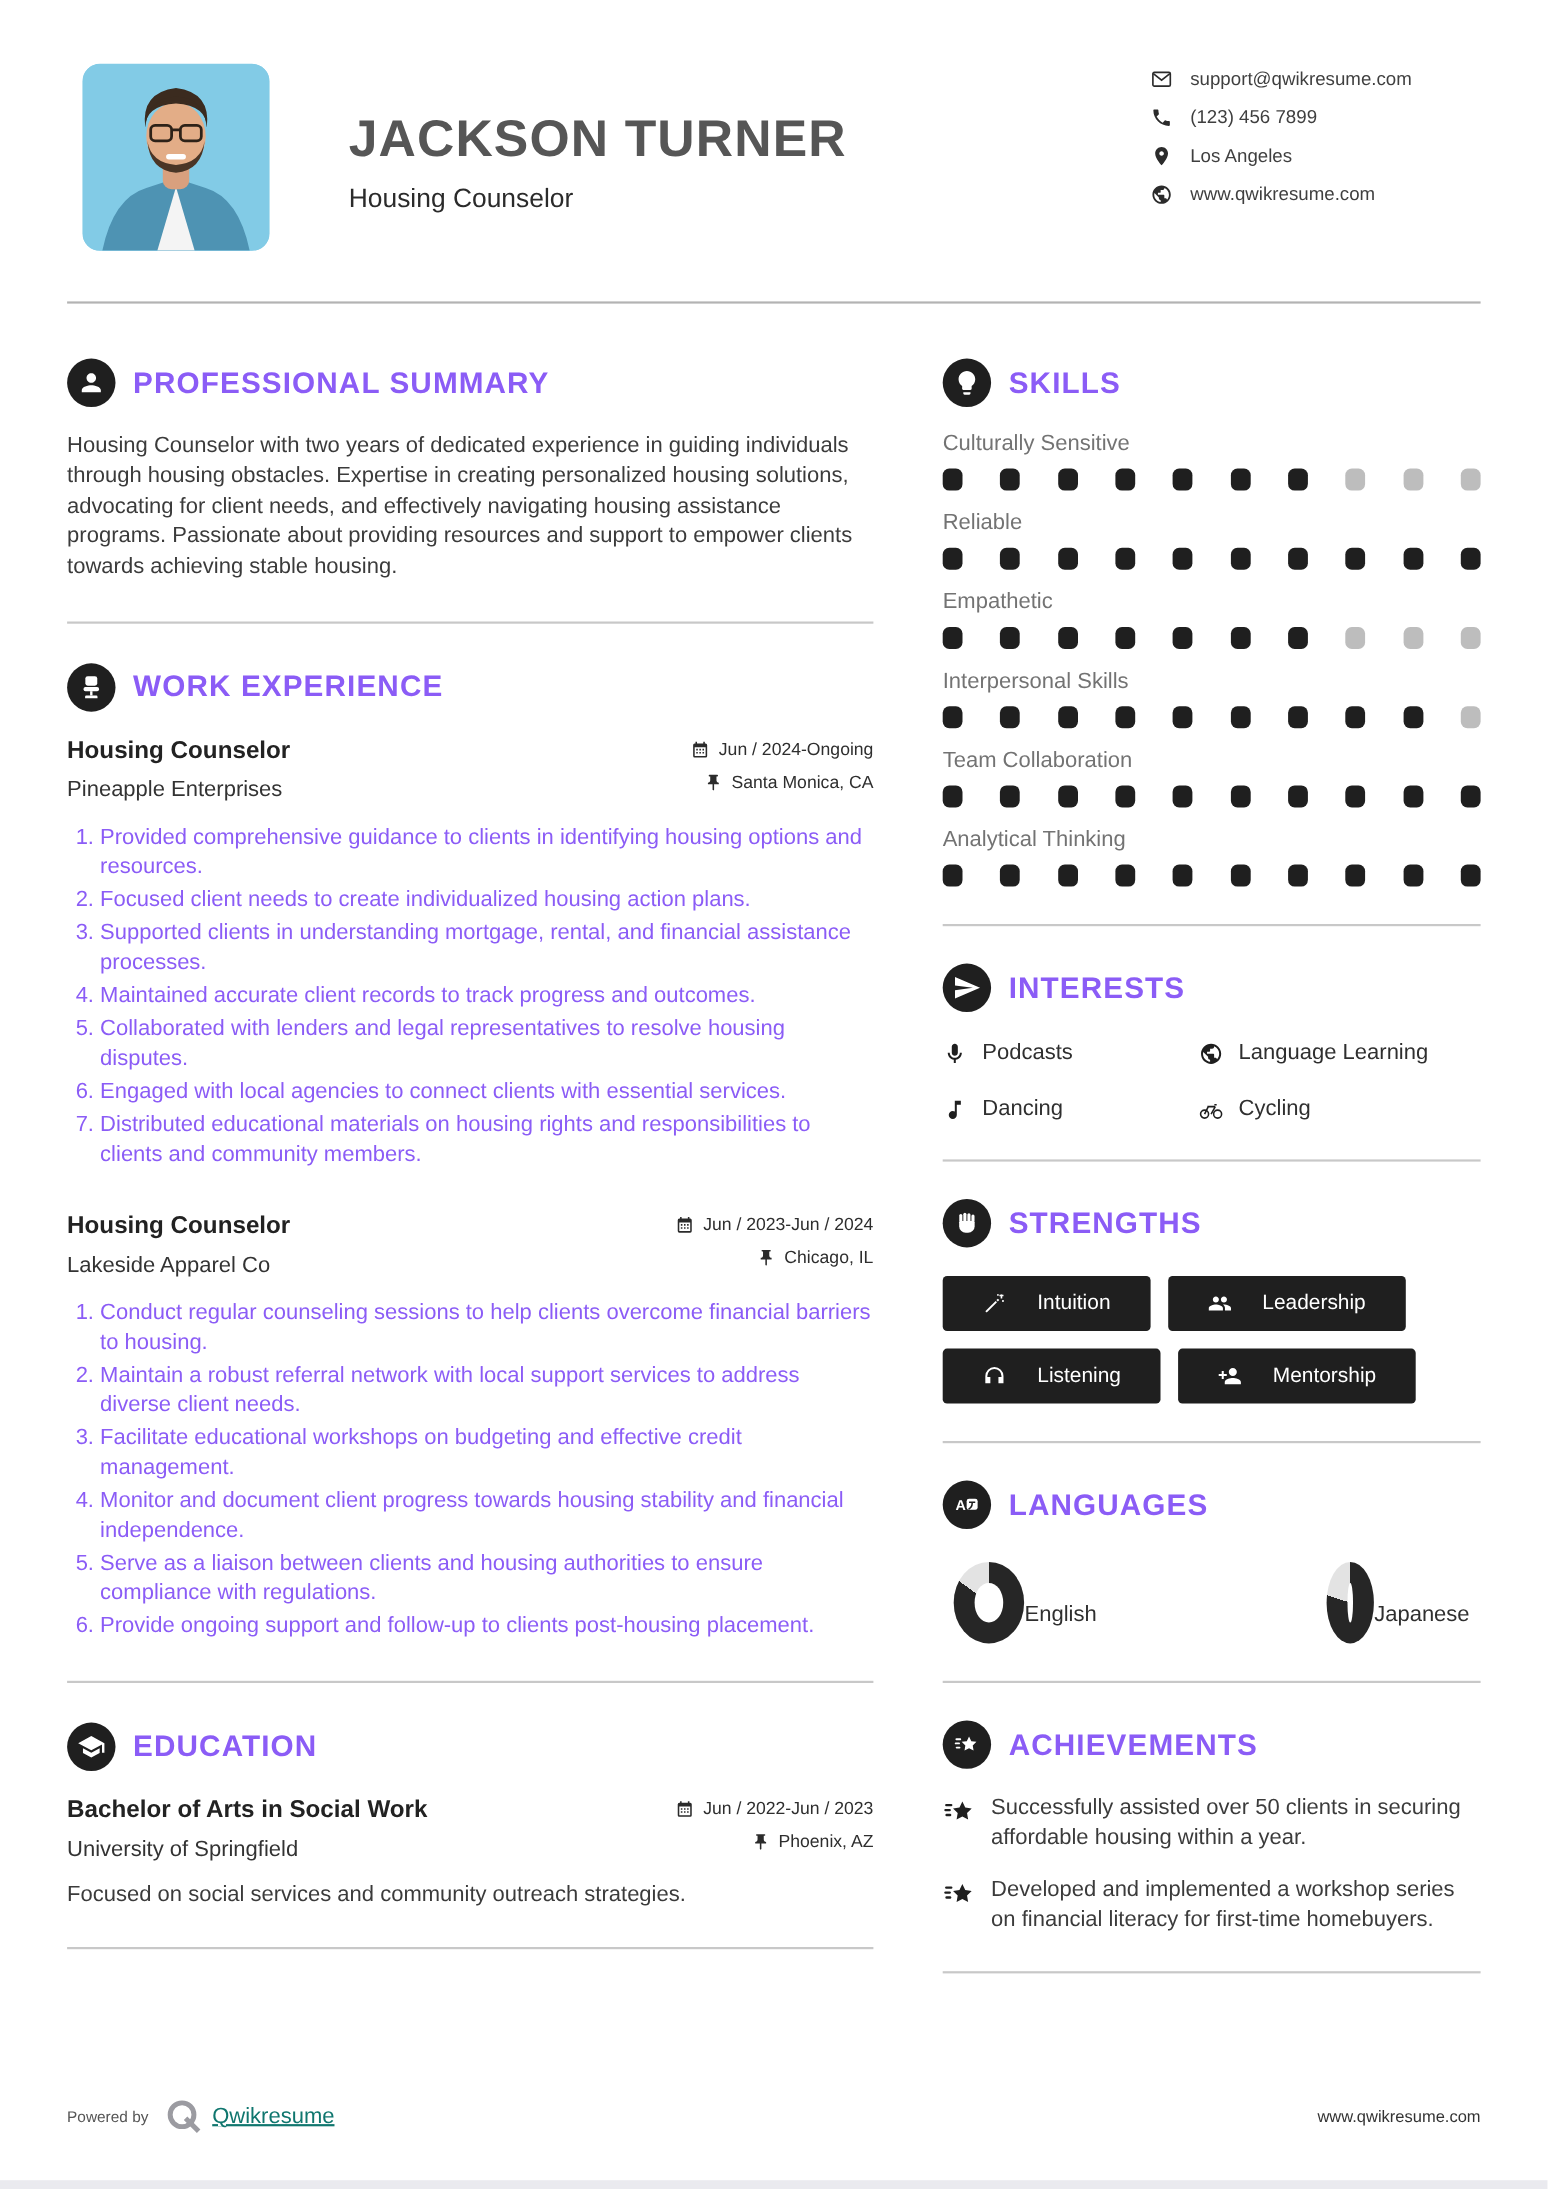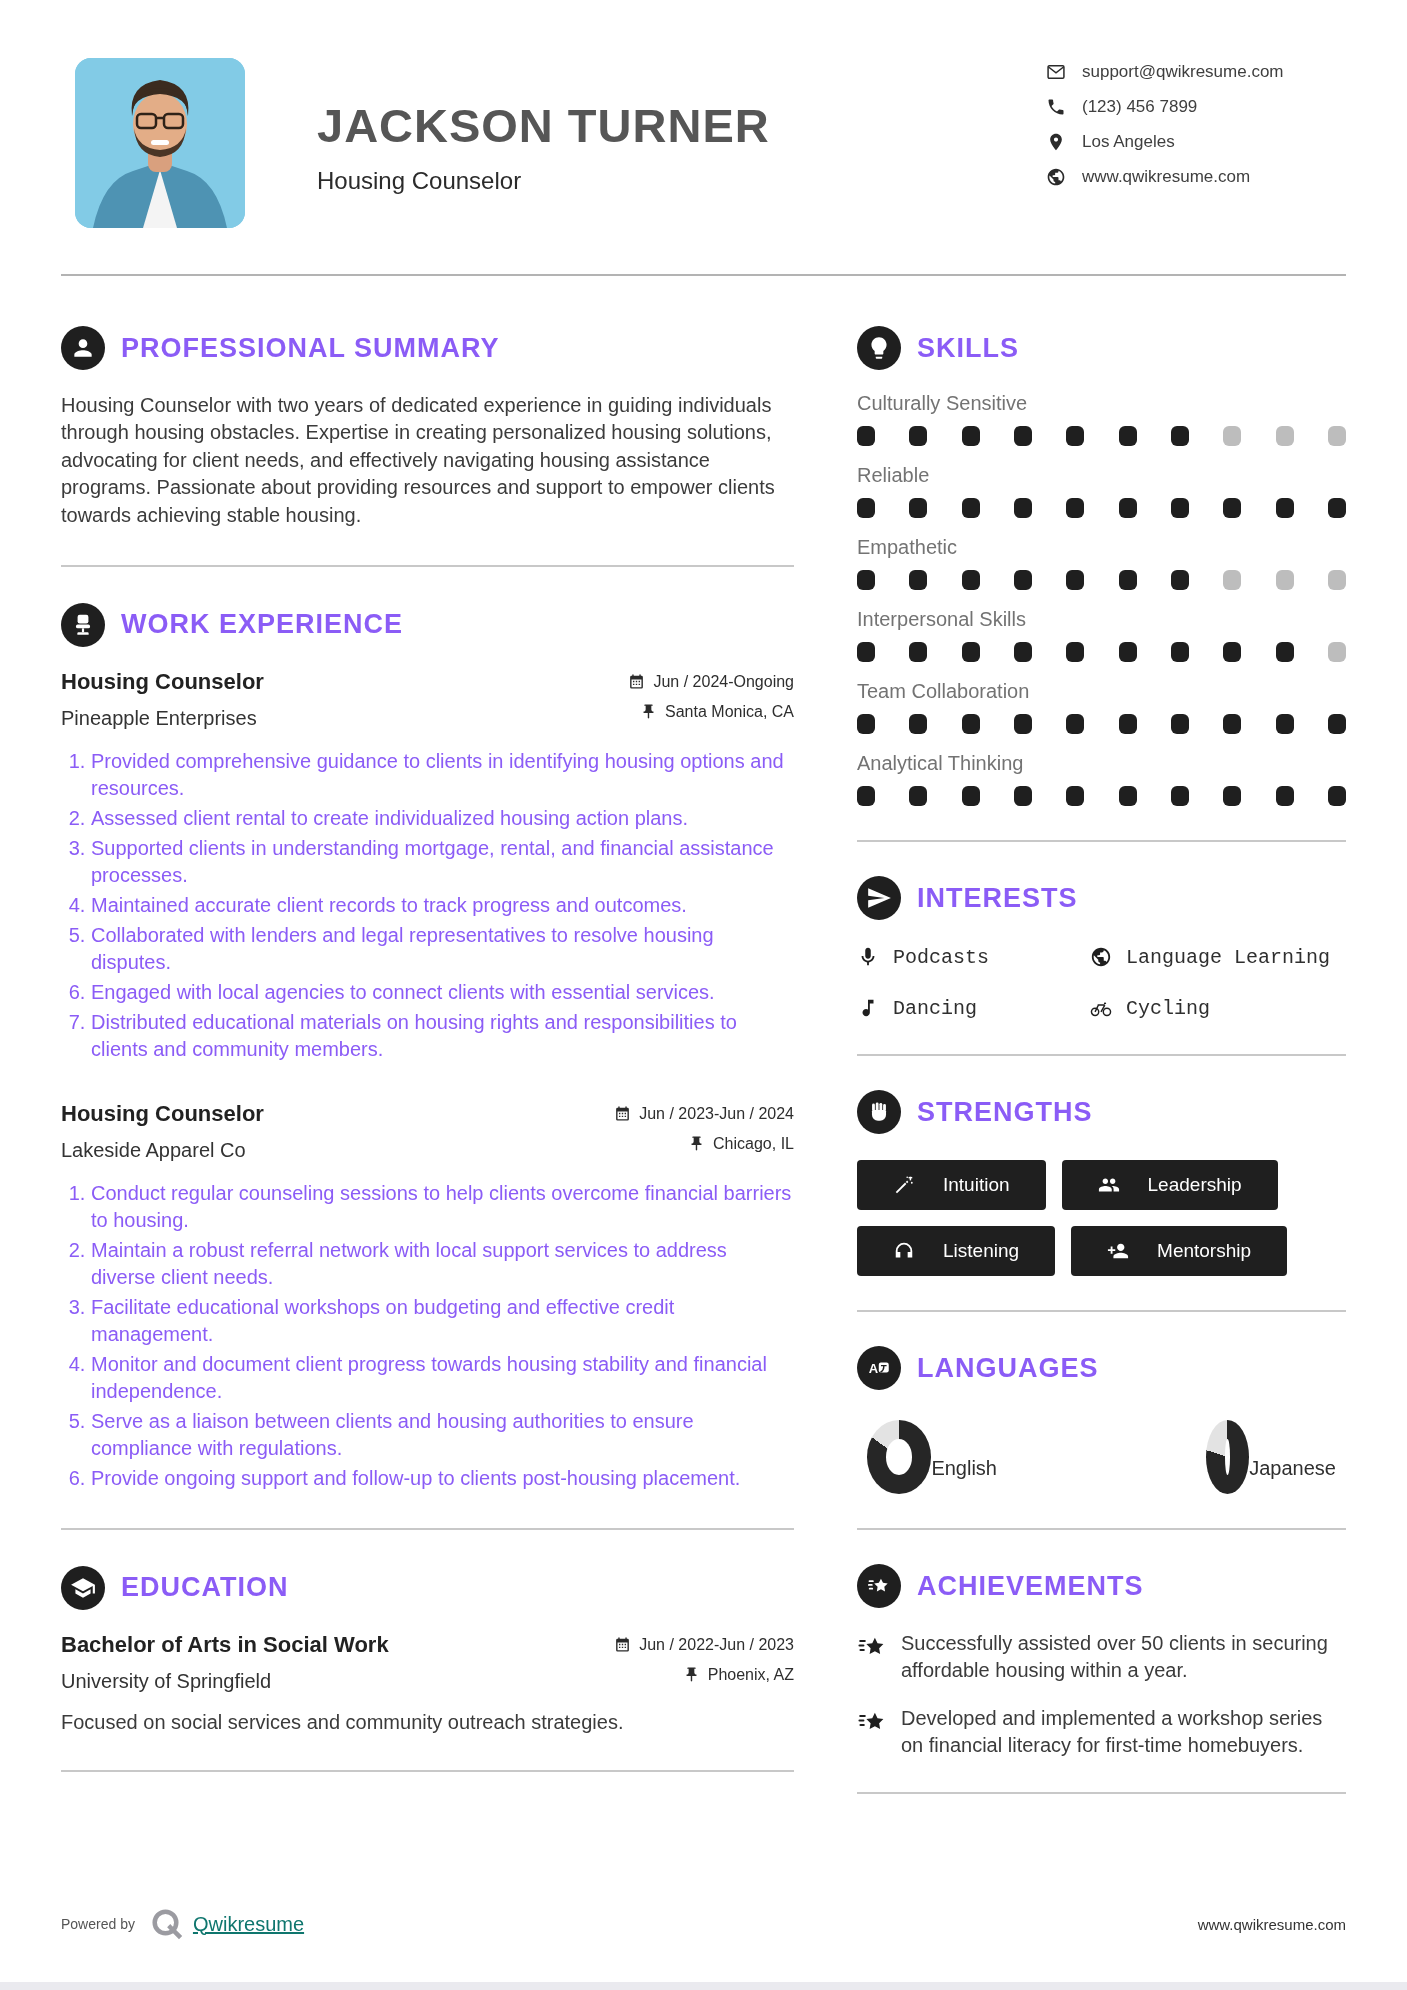--- a/index.html
+++ b/index.html
@@ -63,21 +63,21 @@
 
   
   .col-right .divider { margin:34px 0; }
   .skill { margin-bottom:18px; }
   .skill-name { font-size:20px; color:#737373; margin-bottom:11px; }
   .dots { display:flex; justify-content:space-between; width:100%; }
   .dot { width:18px; height:20px; border-radius:6px; background:var(--dot-empty,#bdbdbd); }
   .dot.filled { background:var(--accent,#262626); }
 
   .interests-grid { display:grid; grid-template-columns:233px 1fr; row-gap:28px; margin-top:26px; }
-  .interest { display:flex; align-items:flex-start; gap:14px; font-size:20px; color:#2f2f2f;font-family:Liberation Mono, monospace; }
+  .interest { display:flex; align-items:flex-end; gap:14px; font-size:20px; color:#2f2f2f; }
   .interest svg { width:22px; height:22px; flex:0 0 auto; }
 
   .pills { display:flex; flex-wrap:wrap; gap:16px; margin-top:26px; }
   .pill {
     display:inline-flex; align-items:center; gap:28px;
     background:var(--accent,#1f1f1f); color:#fff; font-size:19px;
     padding:14px 36px; border-radius:4px;
   }
   .pill svg { width:22px; height:22px; }
 
@@ -206,21 +206,21 @@
               <div class="meta-row">
                 <svg viewBox="0 0 24 24">
                     <path fill="#2b2b2b" d="M16 9V4h1c.55 0 1-.45 1-1s-.45-1-1-1H7c-.55 0-1 .45-1 1s.45 1 1 1h1v5c0 1.66-1.34 3-3 3v2h5.97v7l1 1 1-1v-7H19v-2c-1.66 0-3-1.34-3-3z"></path>
                   </svg>
                 <span>Santa Monica, CA</span>
               </div>
             </div>
           </div>
           <ol class="job-bullets">
             <li>Provided comprehensive guidance to clients in identifying housing options and resources.</li>
-            <li>Assessed client rental to create individualized housing action plans.</li>
+            <li>Focused client needs to create individualized housing action plans.</li>
             <li>Supported clients in understanding mortgage, rental, and financial assistance processes.</li>
             <li>Maintained accurate client records to track progress and outcomes.</li>
             <li>Collaborated with lenders and legal representatives to resolve housing disputes.</li>
             <li>Engaged with local agencies to connect clients with essential services.</li>
             <li>Distributed educational materials on housing rights and responsibilities to clients and community members.</li>
           </ol>
         </div>
 
         <div class="job">
           <div class="job-head">

